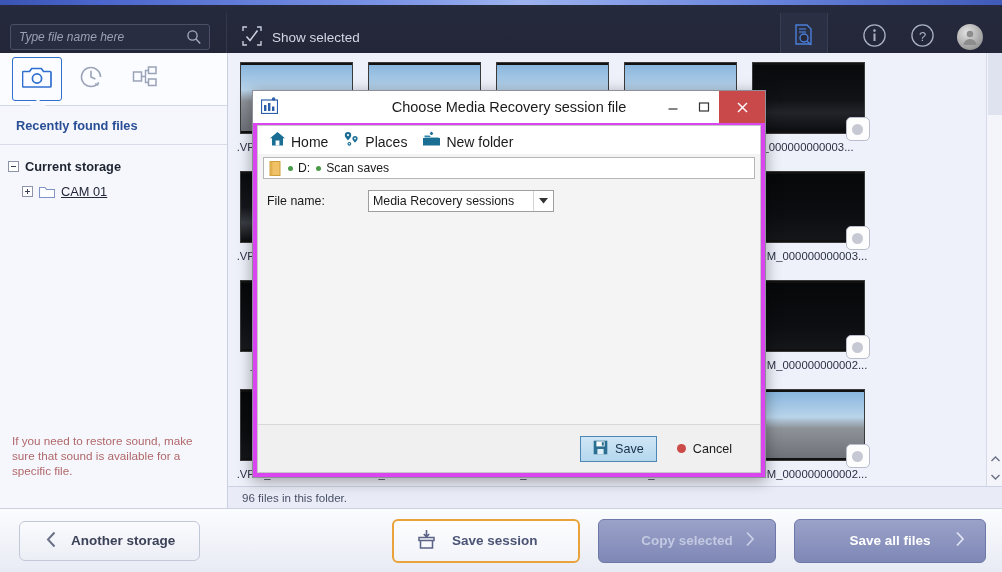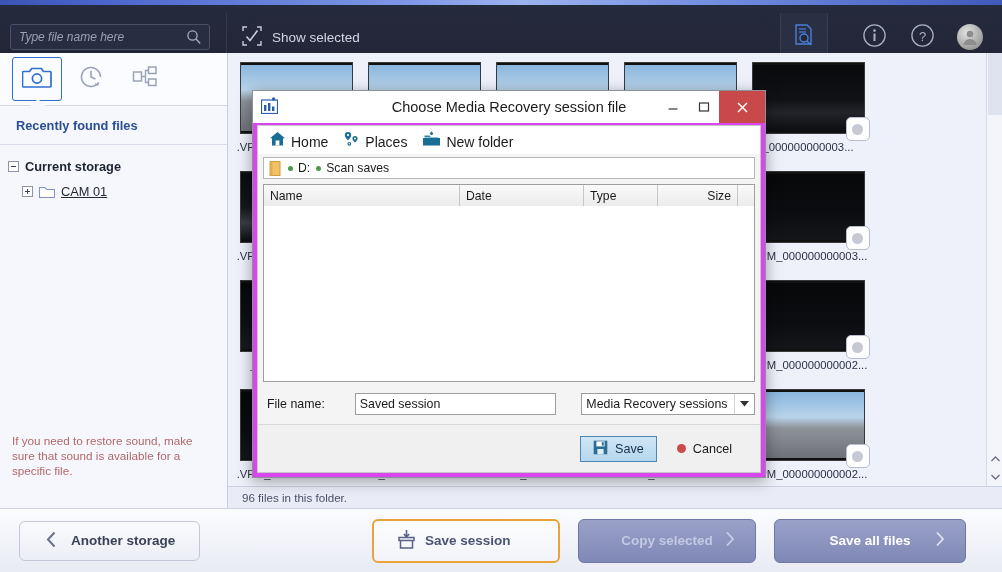--- a/index.html
+++ b/index.html
@@ -172,34 +172,34 @@
   .btn-another {
     margin-left: 19px; width: 181px; height: 40px; border-radius: 6px;
     border: 1px solid #c3c8d8; background: linear-gradient(to bottom,#fafbfd,#eceef6);
     display: flex; align-items: center; gap: 14px; padding-left: 26px;
     color: #3b4157; font-weight: bold; font-size: 13.5px; cursor: pointer;
   }
   .bb-spacer { flex: 1; }
   .btn-save-session {
     width: 188px; height: 44px; border-radius: 6px;
     border: 2px solid #e9a33a; background: linear-gradient(to bottom,#fdfdfe,#f2f4fa);
-    display: flex; align-items: center; gap: 8px; padding-left: 22px;
+    display: flex; align-items: center; gap: 15px; padding-left: 22px;
     color: #4b5475; font-weight: bold; font-size: 13.5px; cursor: pointer;
   }
   .btn-primary {
     height: 44px; border-radius: 6px; margin-left: 18px;
     background: linear-gradient(to bottom,#9aa2c9,#7f88b6);
     border: 1px solid #6d77a8;
     display: flex; align-items: center; justify-content: center;
     position: relative; cursor: pointer;
     font-weight: bold; font-size: 13.5px;
   }
   .btn-primary .chev { position: absolute; right: 20px; color: #c9cfe6; font-size: 15px; }
   #copy-selected { width: 178px; color: #c3c9e2; }
-  #save-all { width: 192px; color: #ffffff; margin-right: 36px; }
+  #save-all { width: 192px; color: #ffffff; margin-right: 16px; }
 
   
   .dialog {
     position: absolute; left: 252px; top: 90px; width: 514px; height: 388px;
     background: #d946ef; border: 1px solid #8e9099;
     box-shadow: 0 3px 14px rgba(0,0,0,.35);
     font-family: "Liberation Sans", sans-serif;
   }
   .dlg-title {
     height: 32px; background: #ffffff; display: flex; align-items: center;
@@ -772,42 +772,23 @@
         <span class="crumb">
           <i class="dot"></i>
           <span>D:</span>
         </span>
         <span class="crumb">
           <i class="dot"></i>
           <span>Scan saves</span>
         </span>
       </div>
 
-      <div class="file-area">
-        <div class="col-head">
-          <div class="col" id="col-name">
-            <span>Name</span>
-          </div>
-          <div class="col" id="col-date">
-            <span>Date</span>
-          </div>
-          <div class="col" id="col-type">
-            <span>Type</span>
-          </div>
-          <div class="col" id="col-size">
-            <span>Size</span>
-          </div>
-          <div class="col" id="col-pad"></div>
-        </div>
-        <div class="file-list"></div>
-      </div>
 
       <div class="name-row">
         <span class="name-lab">File name:</span>
-        <input class="name-input" value="Saved session" style="">
         <div class="filter-sel">
           <span>Media Recovery sessions</span>
           <span class="arr">
             <svg width="9" height="6" viewBox="0 0 9 6">
                 <polygon points="0,0 9,0 4.5,5.5" fill="#333"></polygon>
               </svg>
           </span>
         </div>
       </div>
 

